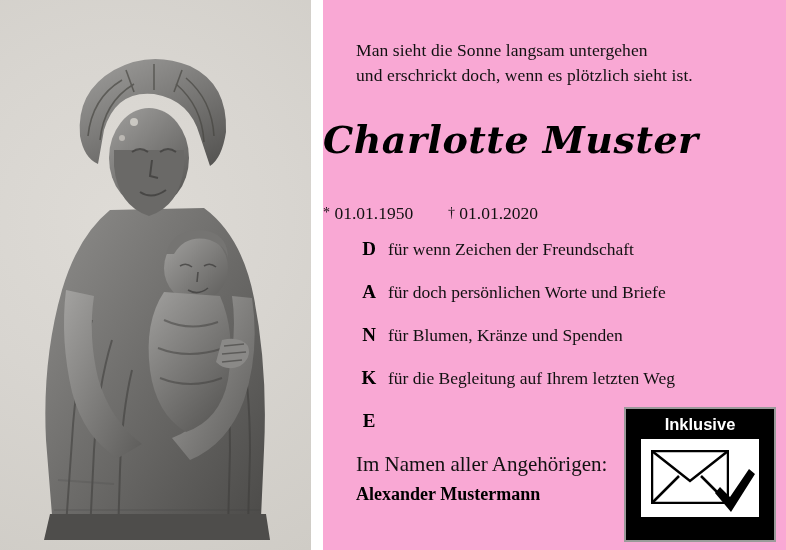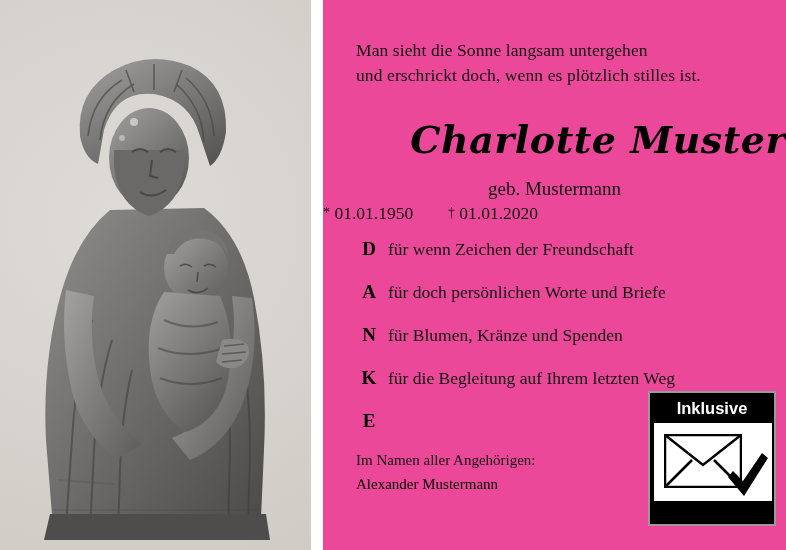--- a/index.html
+++ b/index.html
@@ -7,21 +7,21 @@
     padding: 0;
     background: #ffffff;
   }
   body {
     font-family: "Liberation Serif", serif;
   }
   .card {
     position: relative;
     width: 786px;
     height: 550px;
-    background: #ec4899;
+    background: #f9a8d4;
     overflow: hidden;
   }
 
   
   .left-panel {
     position: absolute;
     left: 0;
     top: 0;
     width: 311px;
     height: 550px;
@@ -70,21 +70,21 @@
     line-height: 1.45;
     letter-spacing: .1px;
   }
   .verse div { white-space: nowrap; }
 
   .name {
     position: absolute;
     left: 0;
     top: 117px;
     width: 463px;
-    text-align: right;
+    text-align: left;
     font-family: "DejaVu Serif", serif;
     font-style: italic;
     font-weight: bold;
     font-size: 38px;
     color: #000;
     letter-spacing: .5px;
   }
   .maiden {
     position: absolute;
     left: 0;
@@ -130,36 +130,36 @@
     white-space: nowrap;
   }
 
   .closing {
     position: absolute;
     left: 33px;
     top: 452px;
     width: 420px;
   }
   .closing .line1 {
-    font-size: 15px;
+    font-size: 21px;
     color: #111;
     margin-bottom: 7px;
   }
   .closing .line2 {
-    font-size: 15px;
-    font-weight: normal;
+    font-size: 18px;
+    font-weight: bold;
     color: #000;
   }
 
   
   .badge {
     position: absolute;
     right: 10px;
-    bottom: 24px;
-    width: 128px;
+    bottom: 8px;
+    width: 152px;
     height: 135px;
     background: #000;
     border: 2px solid #9a9a9a;
     box-sizing: border-box;
     padding: 4px 4px 5px 4px;
   }
   .badge-text {
     color: #fff;
     text-align: center;
     font-family: "Liberation Sans", sans-serif;
@@ -279,25 +279,24 @@
       <path d="M30 500 L256 500 L252 474 L36 474 Z" fill="#4e4d4b"></path>
     </svg>
   </div>
 
   <div class="divider"></div>
 
   <div class="right-panel">
 
     <div class="verse">
       <div>Man sieht die Sonne langsam untergehen</div>
-      <div>und erschrickt doch, wenn es plötzlich stilles ist.</div>
+      <div>und erschrickt doch, wenn es plötzlich sieht ist.</div>
     </div>
 
     <div class="name">Charlotte Muster</div>
-    <div class="maiden">geb. Mustermann</div>
 
     <div class="dates">
       <span class="sym">*</span>
       <span>01.01.1950</span>
       <span class="gap"></span>
       <span class="sym">†</span>
       <span>01.01.2020</span>
     </div>
 
     <div class="acrostic">

